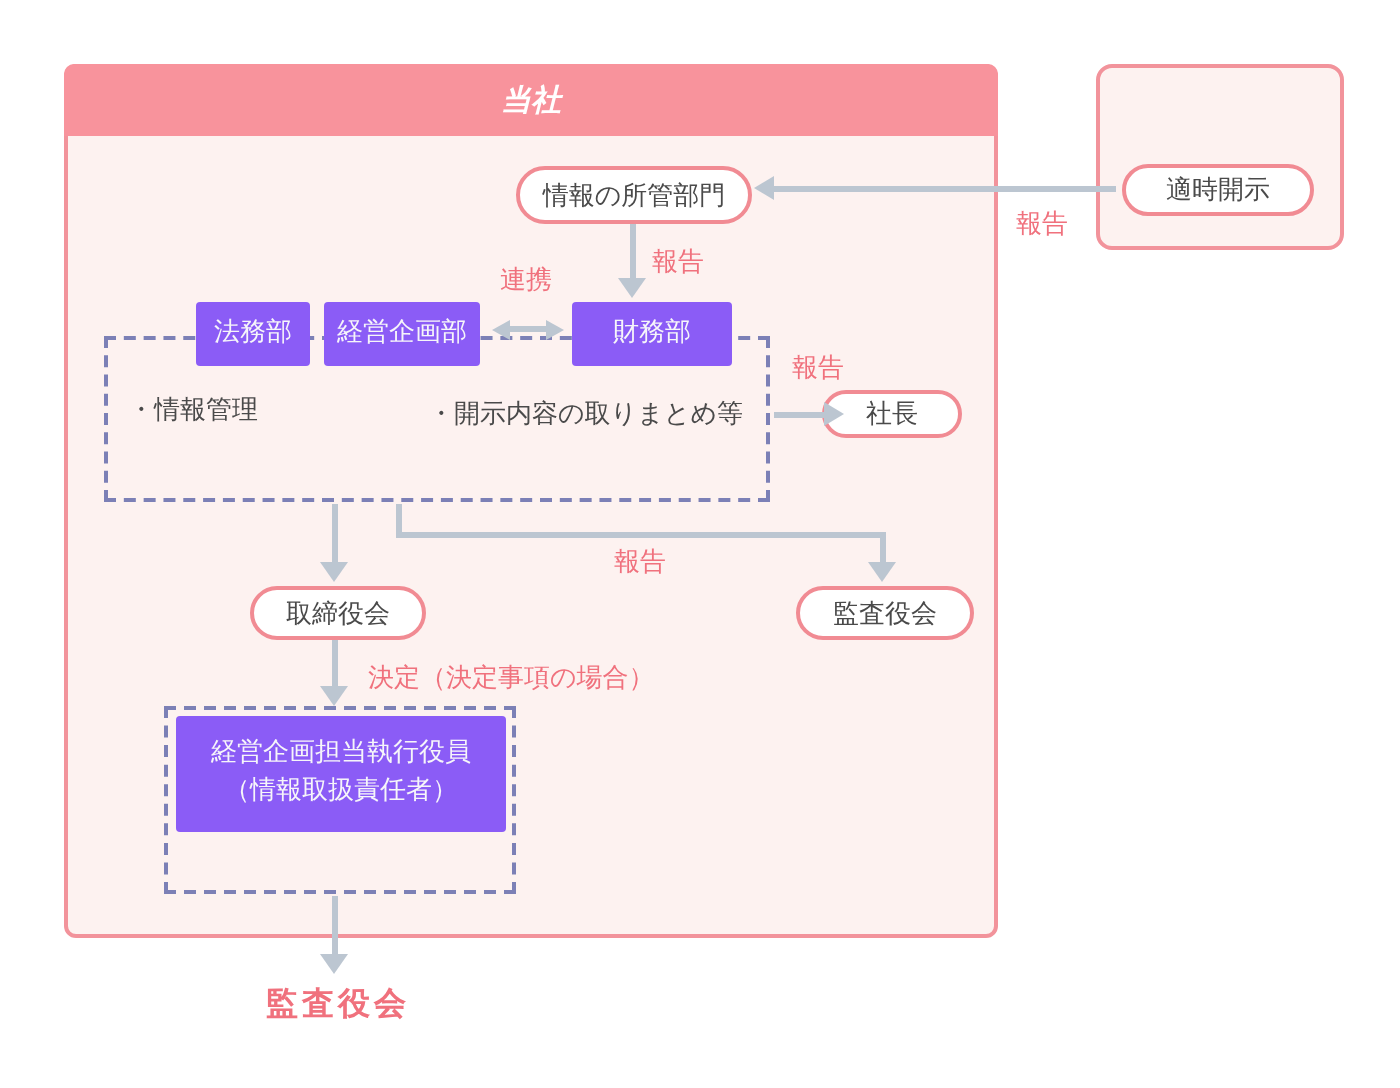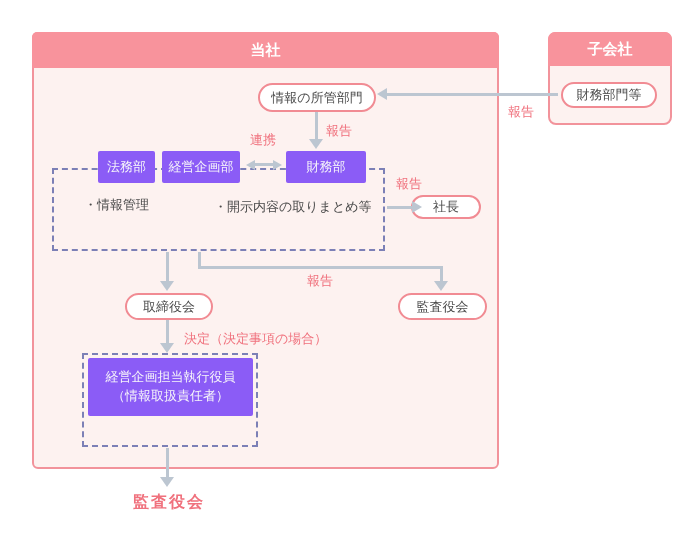--- a/index.html
+++ b/index.html
@@ -26,39 +26,36 @@
   .dbl-left{width:0;height:0;border-top:5px solid transparent;border-bottom:5px solid transparent;border-right:9px solid #bcc6d1;}
   .dbl-right{width:0;height:0;border-top:5px solid transparent;border-bottom:5px solid transparent;border-left:9px solid #bcc6d1;}
   .disclosure{font-size:16px;font-weight:bold;color:#f0717d;letter-spacing:2px;text-align:center;}
 </style>
 </head>
 <body>
 
 <div id="canvas">
 
   <div class="abs box-pink" style="left:32px;top:32px;width:467px;height:437px;"></div>
-  <div class="abs header-pink" style="left:32px;top:32px;width:467px;height:36px;line-height:36px;border-radius:5px 5px 0 0;">
+  <div class="abs header-pink" style="left:32px;top:32px;width:467px;height:36px;line-height:36px;border-radius:5px 5px 0 0;font-style:italic;">
     <span>当社</span>
   </div>
 
   <div class="abs box-pink" style="left:548px;top:32px;width:124px;height:93px;border-radius:8px;"></div>
-  <div class="abs header-pink" style="left:548px;top:32px;width:124px;height:34px;line-height:34px;border-radius:7px 7px 0 0;">
-    <span>子会社</span>
-  </div>
-  <div class="abs oval" style="left:561px;top:82px;width:96px;height:26px;">財務部門等</div>
+  <div class="abs oval" style="left:561px;top:82px;width:96px;height:26px;">適時開示</div>
 
   <div class="abs oval" style="left:258px;top:83px;width:118px;height:29px;">情報の所管部門</div>
 
   <div class="abs dashed-box" style="left:52px;top:168px;width:333px;height:83px;"></div>
 
   <div class="abs purple-box" style="left:98px;top:151px;width:57px;height:32px;">法務部</div>
   <div class="abs purple-box" style="left:162px;top:151px;width:78px;height:32px;">経営企画部</div>
   <div class="abs purple-box" style="left:286px;top:151px;width:80px;height:32px;">財務部</div>
 
-  <div class="abs task" style="left:84px;top:196px;">・情報管理</div>
+  <div class="abs task" style="left:64px;top:196px;">・情報管理</div>
   <div class="abs task" style="left:214px;top:198px;">・開示内容の取りまとめ等</div>
 
   <div class="abs oval" style="left:411px;top:195px;width:70px;height:24px;">社長</div>
   <div class="abs oval" style="left:125px;top:293px;width:88px;height:27px;">取締役会</div>
   <div class="abs oval" style="left:398px;top:293px;width:89px;height:27px;">監査役会</div>
 
   <div class="abs dashed-box" style="left:82px;top:353px;width:176px;height:94px;"></div>
   <div class="abs purple-box" style="left:88px;top:358px;width:165px;height:58px;flex-direction:column;">
     <div>経営企画担当執行役員</div>
     <div>（情報取扱責任者）</div>

